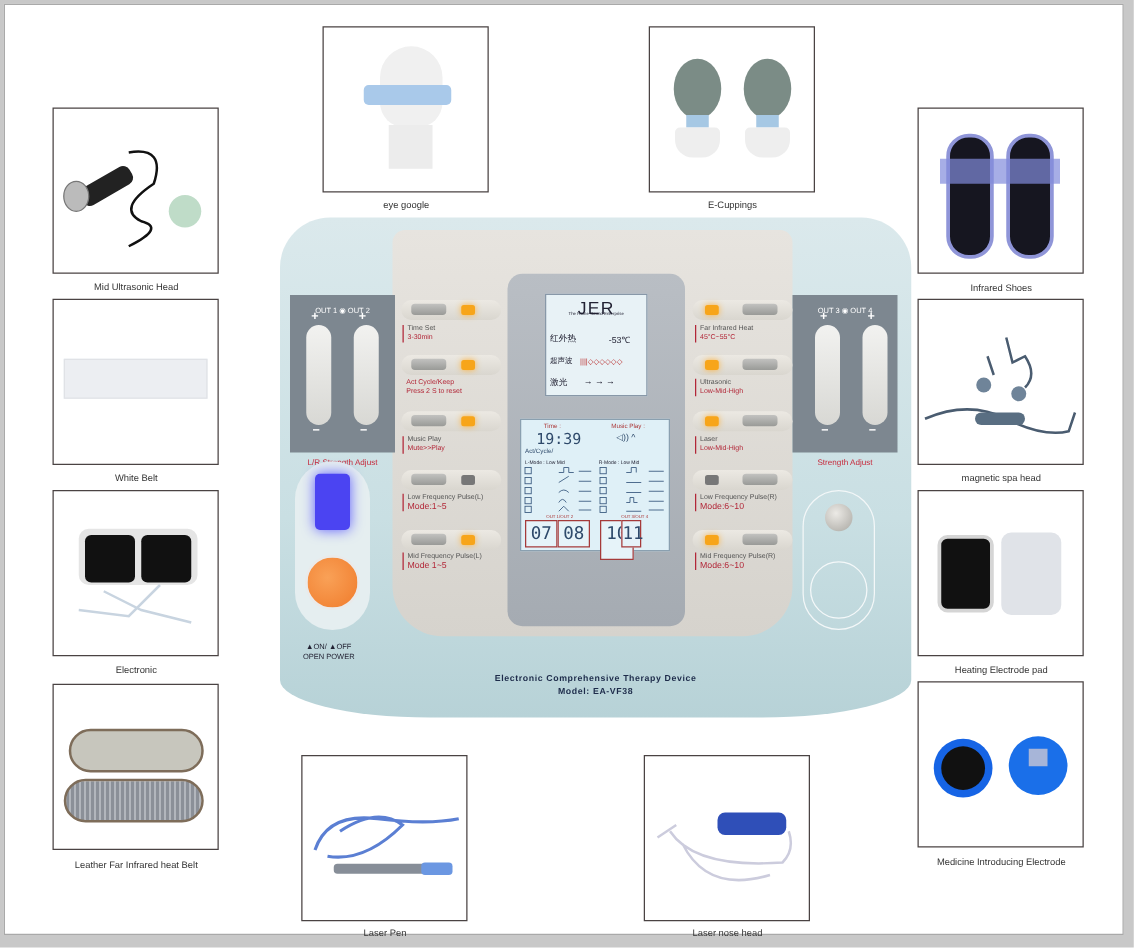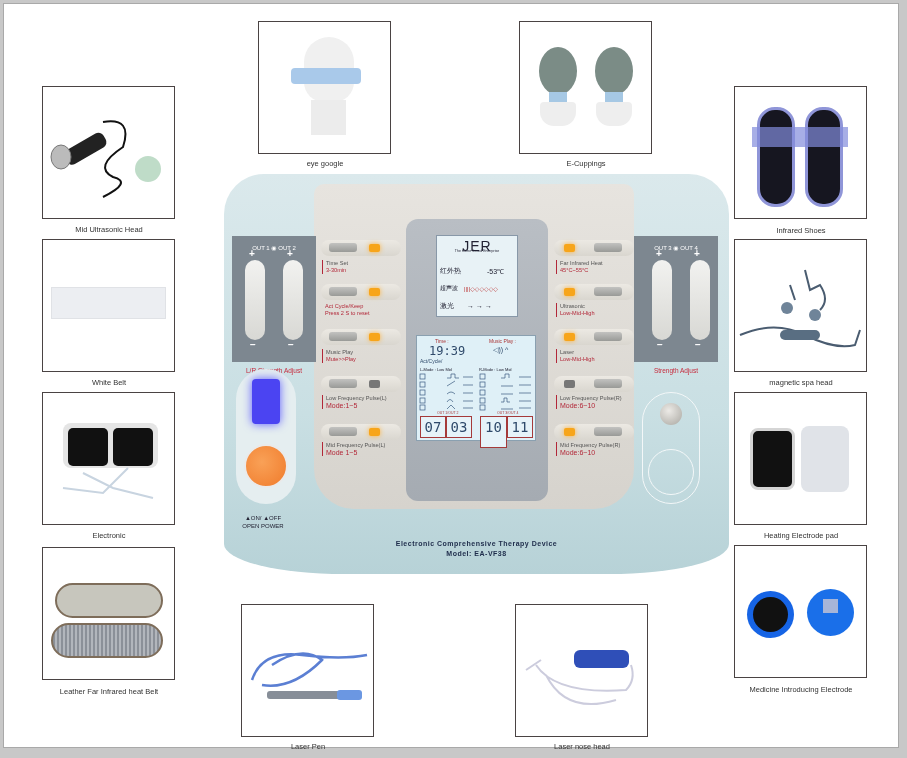--- a/index.html
+++ b/index.html
@@ -285,23 +285,23 @@
               <rect x="61" y="9" width="5" height="5"></rect>
               <rect x="61" y="17" width="5" height="5"></rect>
               <rect x="61" y="25" width="5" height="5"></rect>
               <rect x="61" y="32" width="5" height="5"></rect>
             <path d="M28 5 h4 v-4 h4 v4 h4 M28 13 l8 -5 M28 21 q4 -4 8 0 M28 29 q3 -5 6 0 M28 36 l4 -4 l4 4 M44 4 h10 M44 12 h10 M44 20 h10 M44 28 h10 M44 35 h10 M82 5 h4 v-4 h4 v4 M82 13 h12 M82 21 h12 M82 29 h3 v-4 h3 v4 h3 M82 36 h12 M100 4 h12 M100 12 h12 M100 20 h12 M100 28 h12 M100 35 h12"></path>
           </g>
         </svg>
         <div class="lcdt" style="left:20px;top:75px;font-size:3.5px;color:#a33">OUT 1/OUT 2</div>
         <div class="lcdt" style="left:80px;top:75px;font-size:3.5px;color:#a33">OUT 3/OUT 4</div>
         <div class="seg" style="left:3px;top:80px;width:26px;height:22px">07</div>
-        <div class="seg" style="left:29px;top:80px;width:26px;height:22px">03</div>
+        <div class="seg" style="left:29px;top:80px;width:26px;height:22px">08</div>
         <div class="seg" style="left:63px;top:80px;width:27px;height:32px">10</div>
-        <div class="seg" style="left:90px;top:80px;width:26px;height:22px">11</div>
+        <div class="seg" style="left:80px;top:80px;width:16px;height:22px">11</div>
       </div>
     </div>
 
     <div class="power-area">
       <div class="blue"></div>
       <div class="orange"></div>
     </div>
     <div class="pwr-txt">
         <div>▲ON/ ▲OFF</div>
         <div>OPEN POWER</div>

